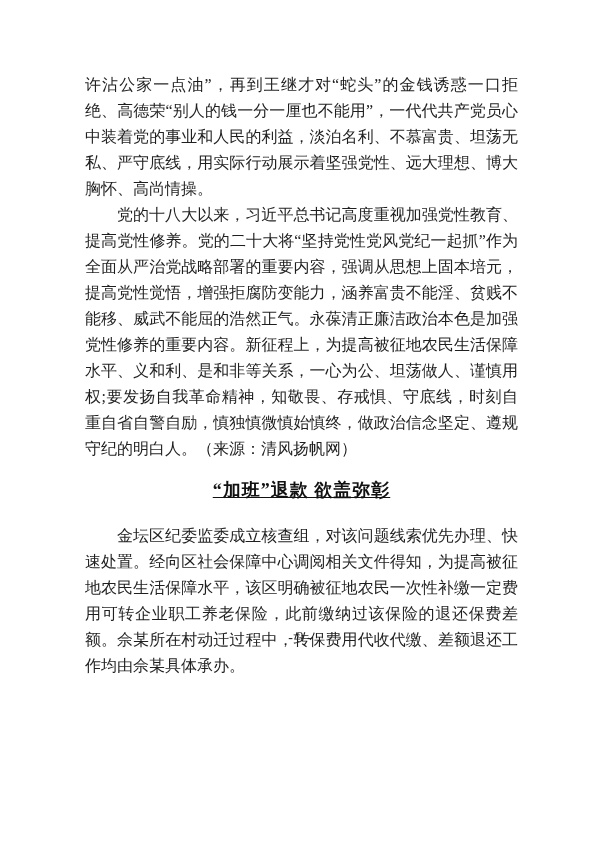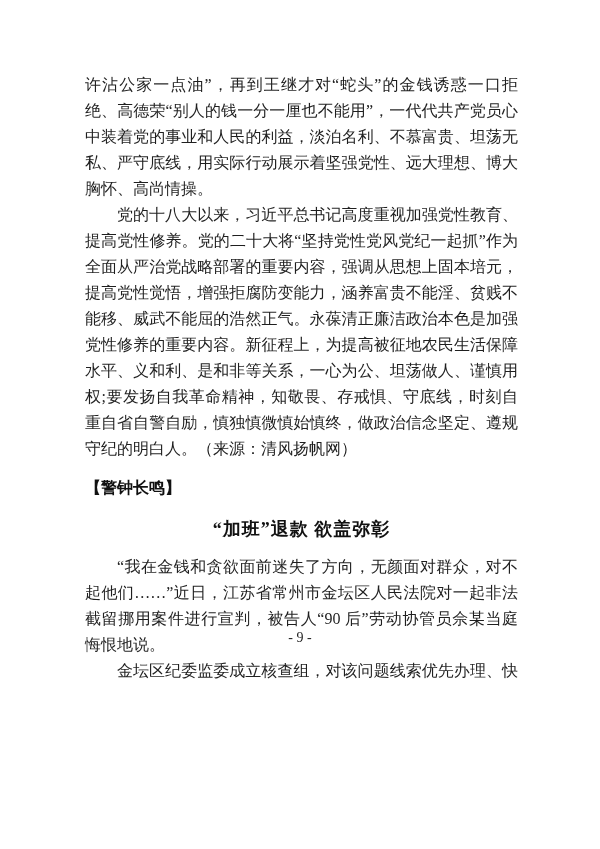--- a/index.html
+++ b/index.html
@@ -35,45 +35,44 @@
   }
   .section-header {
     margin: 13px 0 0 0;
     font-size: 16px;
     line-height: 26px;
     font-weight: bold;
     color: #111111;
     text-align: left;
   }
   .article-title {
-    margin: 15px 0 12px 0;
+    margin: 15px 0 20px 0;
     font-size: 18px;
     line-height: 26px;
     font-weight: bold;
     color: #111111;
     text-align: center;
     letter-spacing: 1px;
+    text-decoration: underline;
   }
   .page-number {
     position: absolute;
     left: 0;
     right: 0;
     bottom: 42px;
     text-align: center;
     font-size: 14px;
     line-height: 16px;
     color: #1f1f1f;
   }
 </style>
 </head>
 <body>
 
 <div class="page">
   <div class="content">
     <p>许沾公家一点油”，再到王继才对“蛇头”的金钱诱惑一口拒绝、高德荣“别人的钱一分一厘也不能用”，一代代共产党员心中装着党的事业和人民的利益，淡泊名利、不慕富贵、坦荡无私、严守底线，用实际行动展示着坚强党性、远大理想、博大胸怀、高尚情操。</p>
     <p class="indent">党的十八大以来，习近平总书记高度重视加强党性教育、提高党性修养。党的二十大将“坚持党性党风党纪一起抓”作为全面从严治党战略部署的重要内容，强调从思想上固本培元，提高党性觉悟，增强拒腐防变能力，涵养富贵不能淫、贫贱不能移、威武不能屈的浩然正气。永葆清正廉洁政治本色是加强党性修养的重要内容。新征程上，为提高被征地农民生活保障水平、义和利、是和非等关系，一心为公、坦荡做人、谨慎用权;要发扬自我革命精神，知敬畏、存戒惧、守底线，时刻自重自省自警自励，慎独慎微慎始慎终，做政治信念坚定、遵规守纪的明白人。（来源：清风扬帆网）</p>
-    <h3 class="section-header">【警钟长鸣】</h3>
     <h2 class="article-title">“加班”退款  欲盖弥彰</h2>
-    <p class="indent">“我在金钱和贪欲面前迷失了方向，无颜面对群众，对不起他们……”近日，江苏省常州市金坛区人民法院对一起非法截留挪用案件进行宣判，被告人“90 后”劳动协管员佘某当庭悔恨地说。</p>
     <p class="indent">金坛区纪委监委成立核查组，对该问题线索优先办理、快速处置。经向区社会保障中心调阅相关文件得知，为提高被征地农民生活保障水平，该区明确被征地农民一次性补缴一定费用可转企业职工养老保险，此前缴纳过该保险的退还保费差额。佘某所在村动迁过程中，转保费用代收代缴、差额退还工作均由佘某具体承办。</p>
   </div>
   <div class="page-number">- 9 -</div>
 </div>
 
 </body></html>

